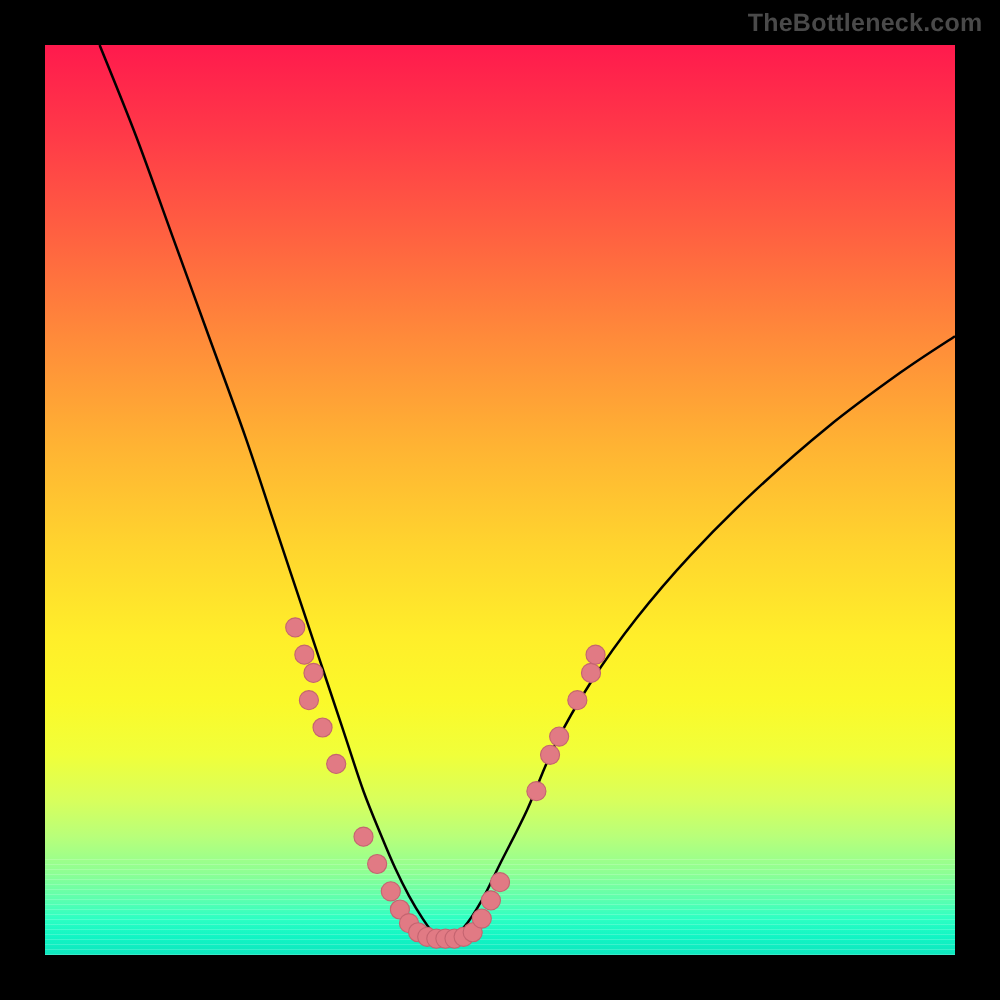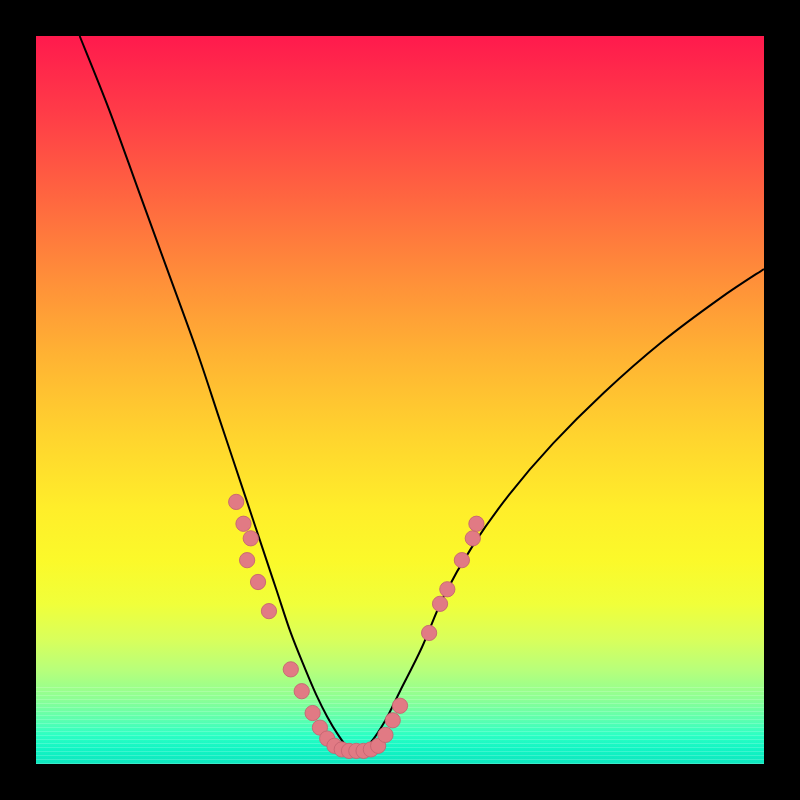--- a/index.html
+++ b/index.html
@@ -74,20 +74,21 @@
     font-size: 20px;
     font-weight: 600;
     letter-spacing: 0.2px;
     user-select: none;
   }
 </style>
 </head>
 <body>
 
 <div class="stage">
+  <div class="watermark">TheBottleneck.com</div>
   <div class="plot-area">
     <div class="green-stripes"></div>
     <svg class="curves" viewBox="0 0 100 100" preserveAspectRatio="none">
       <g id="curve-group">
           <path d="M 6 0 C 6.666666666666667 1.6666666666666667, 8.666666666666666 6.5, 10 10 C 11.333333333333334 13.5, 12.666666666666668 17.333333333333332, 14.000000000000002 21 C 15.333333333333336 24.666666666666668, 16.666666666666668 28.333333333333332, 18 32 C 19.333333333333332 35.66666666666667, 20.833333333333332 39.66666666666667, 22 43.00000000000001 C 23.166666666666668 46.33333333333334, 24.166666666666668 49.5, 25 52 C 25.833333333333332 54.5, 26.333333333333336 56, 27 58 C 27.666666666666664 60, 28.33333333333333 62, 28.999999999999996 64 C 29.666666666666664 66, 30.333333333333332 68, 31 70 C 31.666666666666668 72, 32.333333333333336 74, 33 76 C 33.666666666666664 78, 34.333333333333336 80.16666666666667, 35 82 C 35.666666666666664 83.83333333333333, 36.416666666666664 85.58333333333333, 37 87 C 37.583333333333336 88.41666666666667, 38 89.41666666666667, 38.5 90.5 C 39 91.58333333333333, 39.5 92.58333333333333, 40 93.5 C 40.5 94.41666666666667, 41 95.25, 41.5 96 C 42 96.75, 42.583333333333336 97.58333333333333, 43 98 C 43.416666666666664 98.41666666666667, 43.833333333333336 98.41666666666667, 44 98.5" fill="none" stroke="#000000" stroke-width="0.35" vector-effect="non-scaling-stroke" style="stroke-width: 2px;"></path>
           <path d="M 44 98.5 C 44.333333333333336 98.25, 45.333333333333336 97.75, 46 97 C 46.666666666666664 96.25, 47.333333333333336 95.16666666666667, 48 94 C 48.666666666666664 92.83333333333333, 49.166666666666664 91.66666666666667, 50 90 C 50.833333333333336 88.33333333333333, 52 86.16666666666667, 53 84 C 54 81.83333333333333, 54.83333333333334 79.33333333333333, 56.00000000000001 77 C 57.16666666666667 74.66666666666667, 58.5 72.33333333333333, 60 70 C 61.5 67.66666666666667, 63.166666666666664 65.33333333333333, 65 63 C 66.83333333333333 60.666666666666664, 68.83333333333333 58.333333333333336, 71 56 C 73.16666666666667 53.666666666666664, 75.5 51.33333333333333, 78 49 C 80.5 46.66666666666667, 83.33333333333333 44.16666666666667, 86 42.00000000000001 C 88.66666666666667 39.83333333333334, 91.66666666666667 37.66666666666667, 94 36 C 96.33333333333333 34.33333333333333, 99 32.666666666666664, 100 32" fill="none" stroke="#000000" stroke-width="0.35" vector-effect="non-scaling-stroke" style="stroke-width: 2px;"></path>
         </g>
       <g id="marker-group">
           <circle cx="27.500000000000004" cy="64" r="1.05" fill="#e17a84" stroke="#c46470" stroke-width="0.12"></circle>
           <circle cx="28.499999999999996" cy="67" r="1.05" fill="#e17a84" stroke="#c46470" stroke-width="0.12"></circle>

